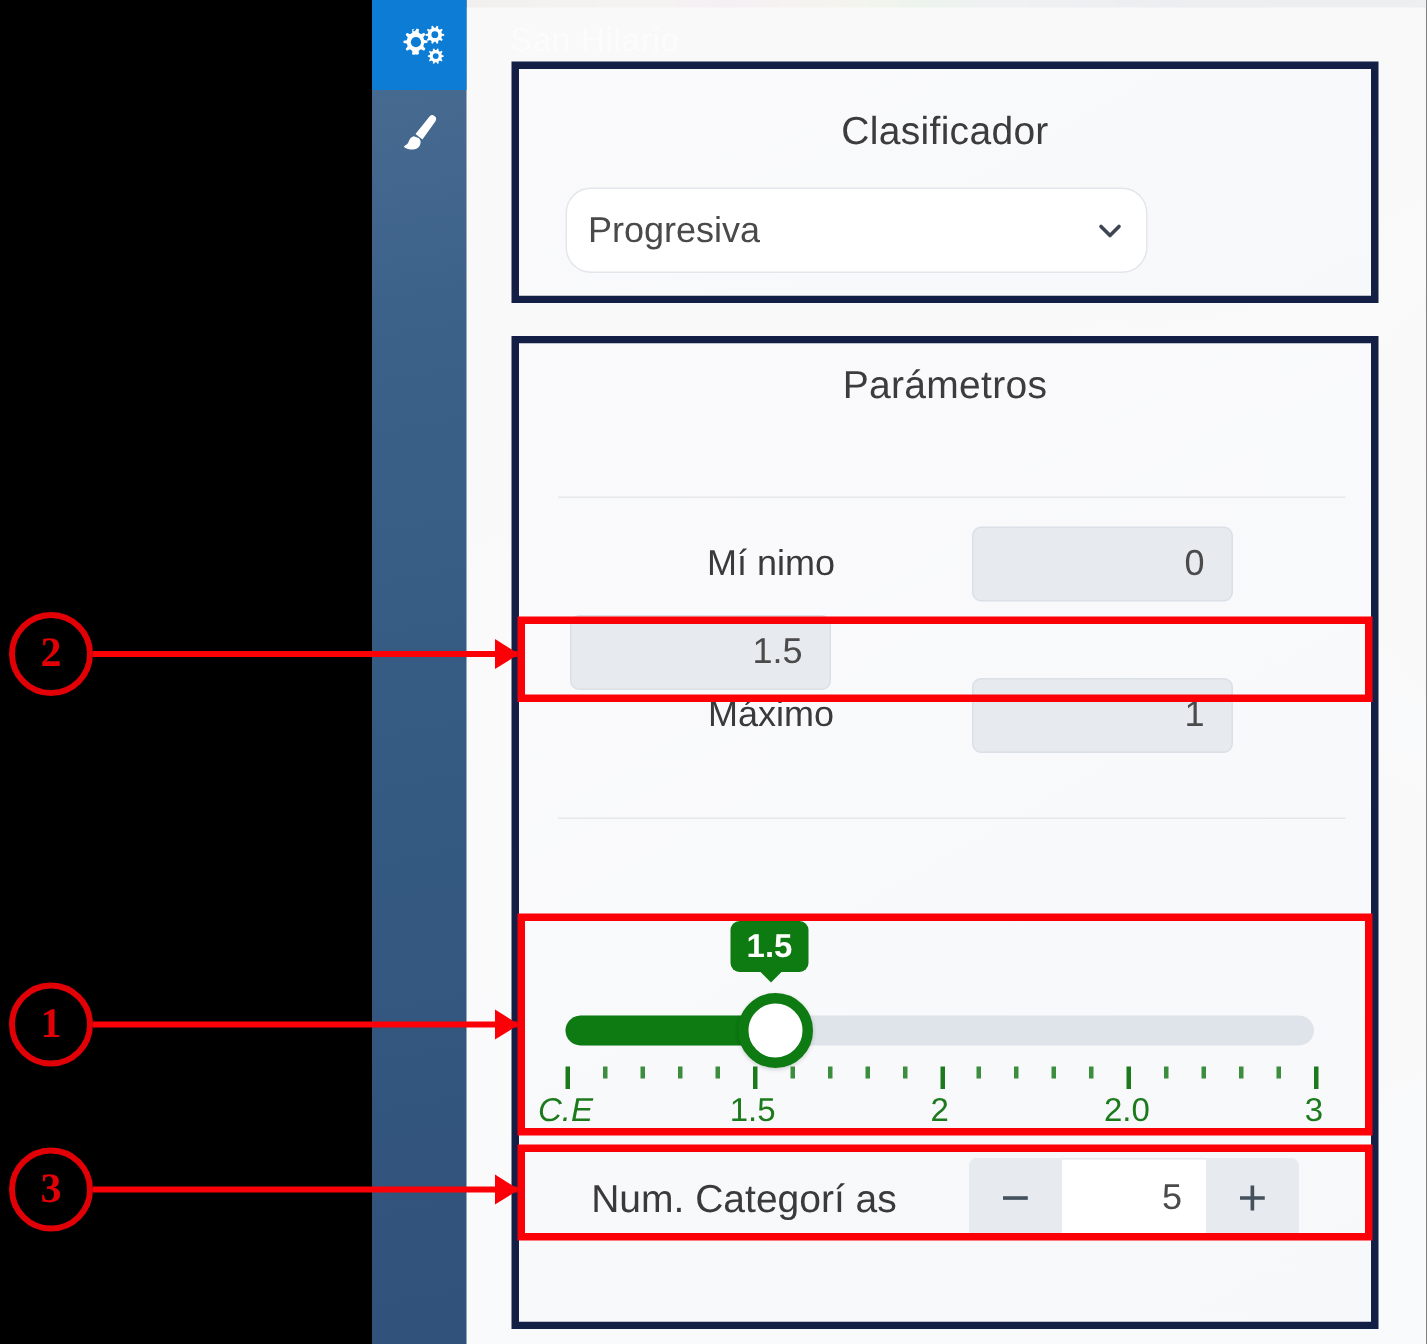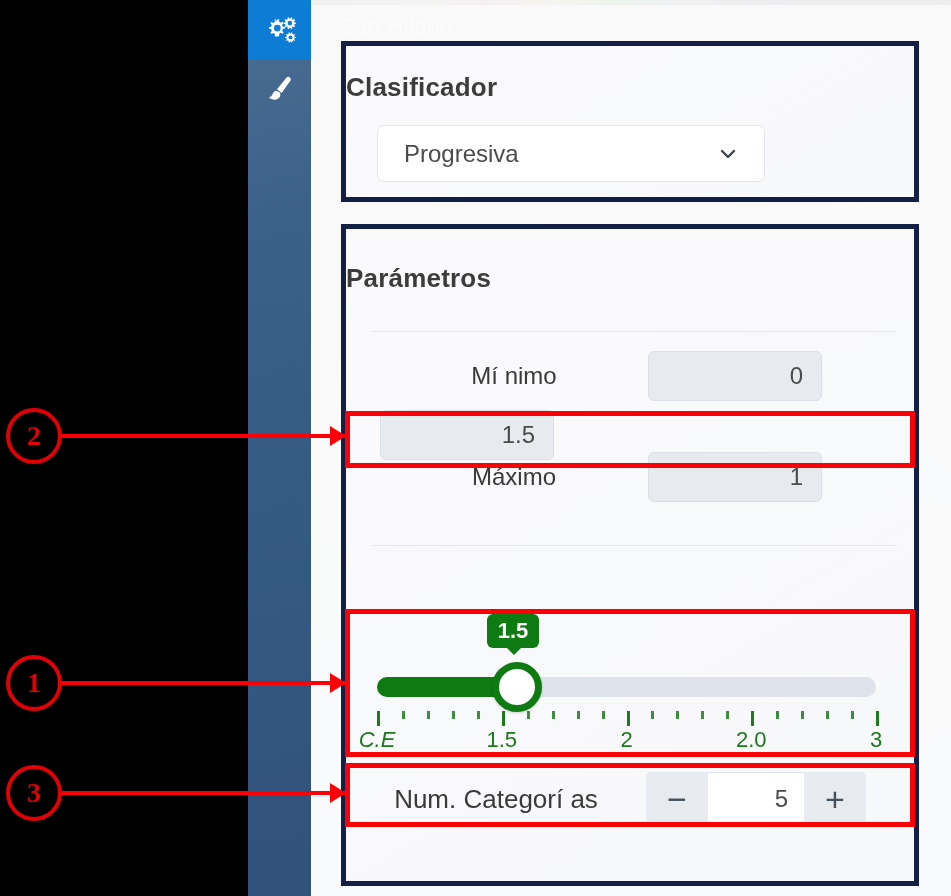--- a/index.html
+++ b/index.html
@@ -67,31 +67,31 @@
     background: #fafbfc;
     box-shadow: inset 0 0 0 2px #ffffff;
   }
   #box-clasificador { left: 341px; top: 41px; width: 578px; height: 161px; }
   #box-parametros  { left: 341px; top: 224px; width: 578px; height: 662px; }
 
   .panel-inner { position: relative; width: 100%; height: 100%;
     background: linear-gradient(150deg, rgba(250,250,252,0.97), rgba(247,248,250,0.94)); }
 
   .panel-title {
-    color: #3c3c3c; font-size: 26px;
-    padding-top: 26px; font-weight: 700; letter-spacing: .2px;
-  }
-  #box-parametros .panel-title { padding-top: 34px; }
+    text-align: center; color: #3c3c3c; font-size: 26px;
+    padding-top: 26px; font-weight: 400; letter-spacing: .2px;
+  }
+  #box-parametros .panel-title { padding-top: 12px; }
 
   
   .select-wrap { position: absolute; left: 31px; top: 79px; width: 388px; height: 57px; }
   .select-box {
     width: 100%; height: 100%;
-    background: #ffffff; border: 1px solid #e3e6ea; border-radius: 7px;
-    display: flex; align-items: center; padding: 0 26px;
+    background: #ffffff; border: 1px solid #e3e6ea; border-radius: 17px;
+    display: flex; align-items: center; padding: 0 14px;
     font-size: 24px; color: #4a4a4a;
   }
   .select-value { flex: 1; }
   .chev { width: 20px; height: 20px; display: block; }
 
   
   .divider { position: absolute; left: 26px; width: 525px; height: 1px; background: #e6e8ea; }
 
   
   .param-row {

